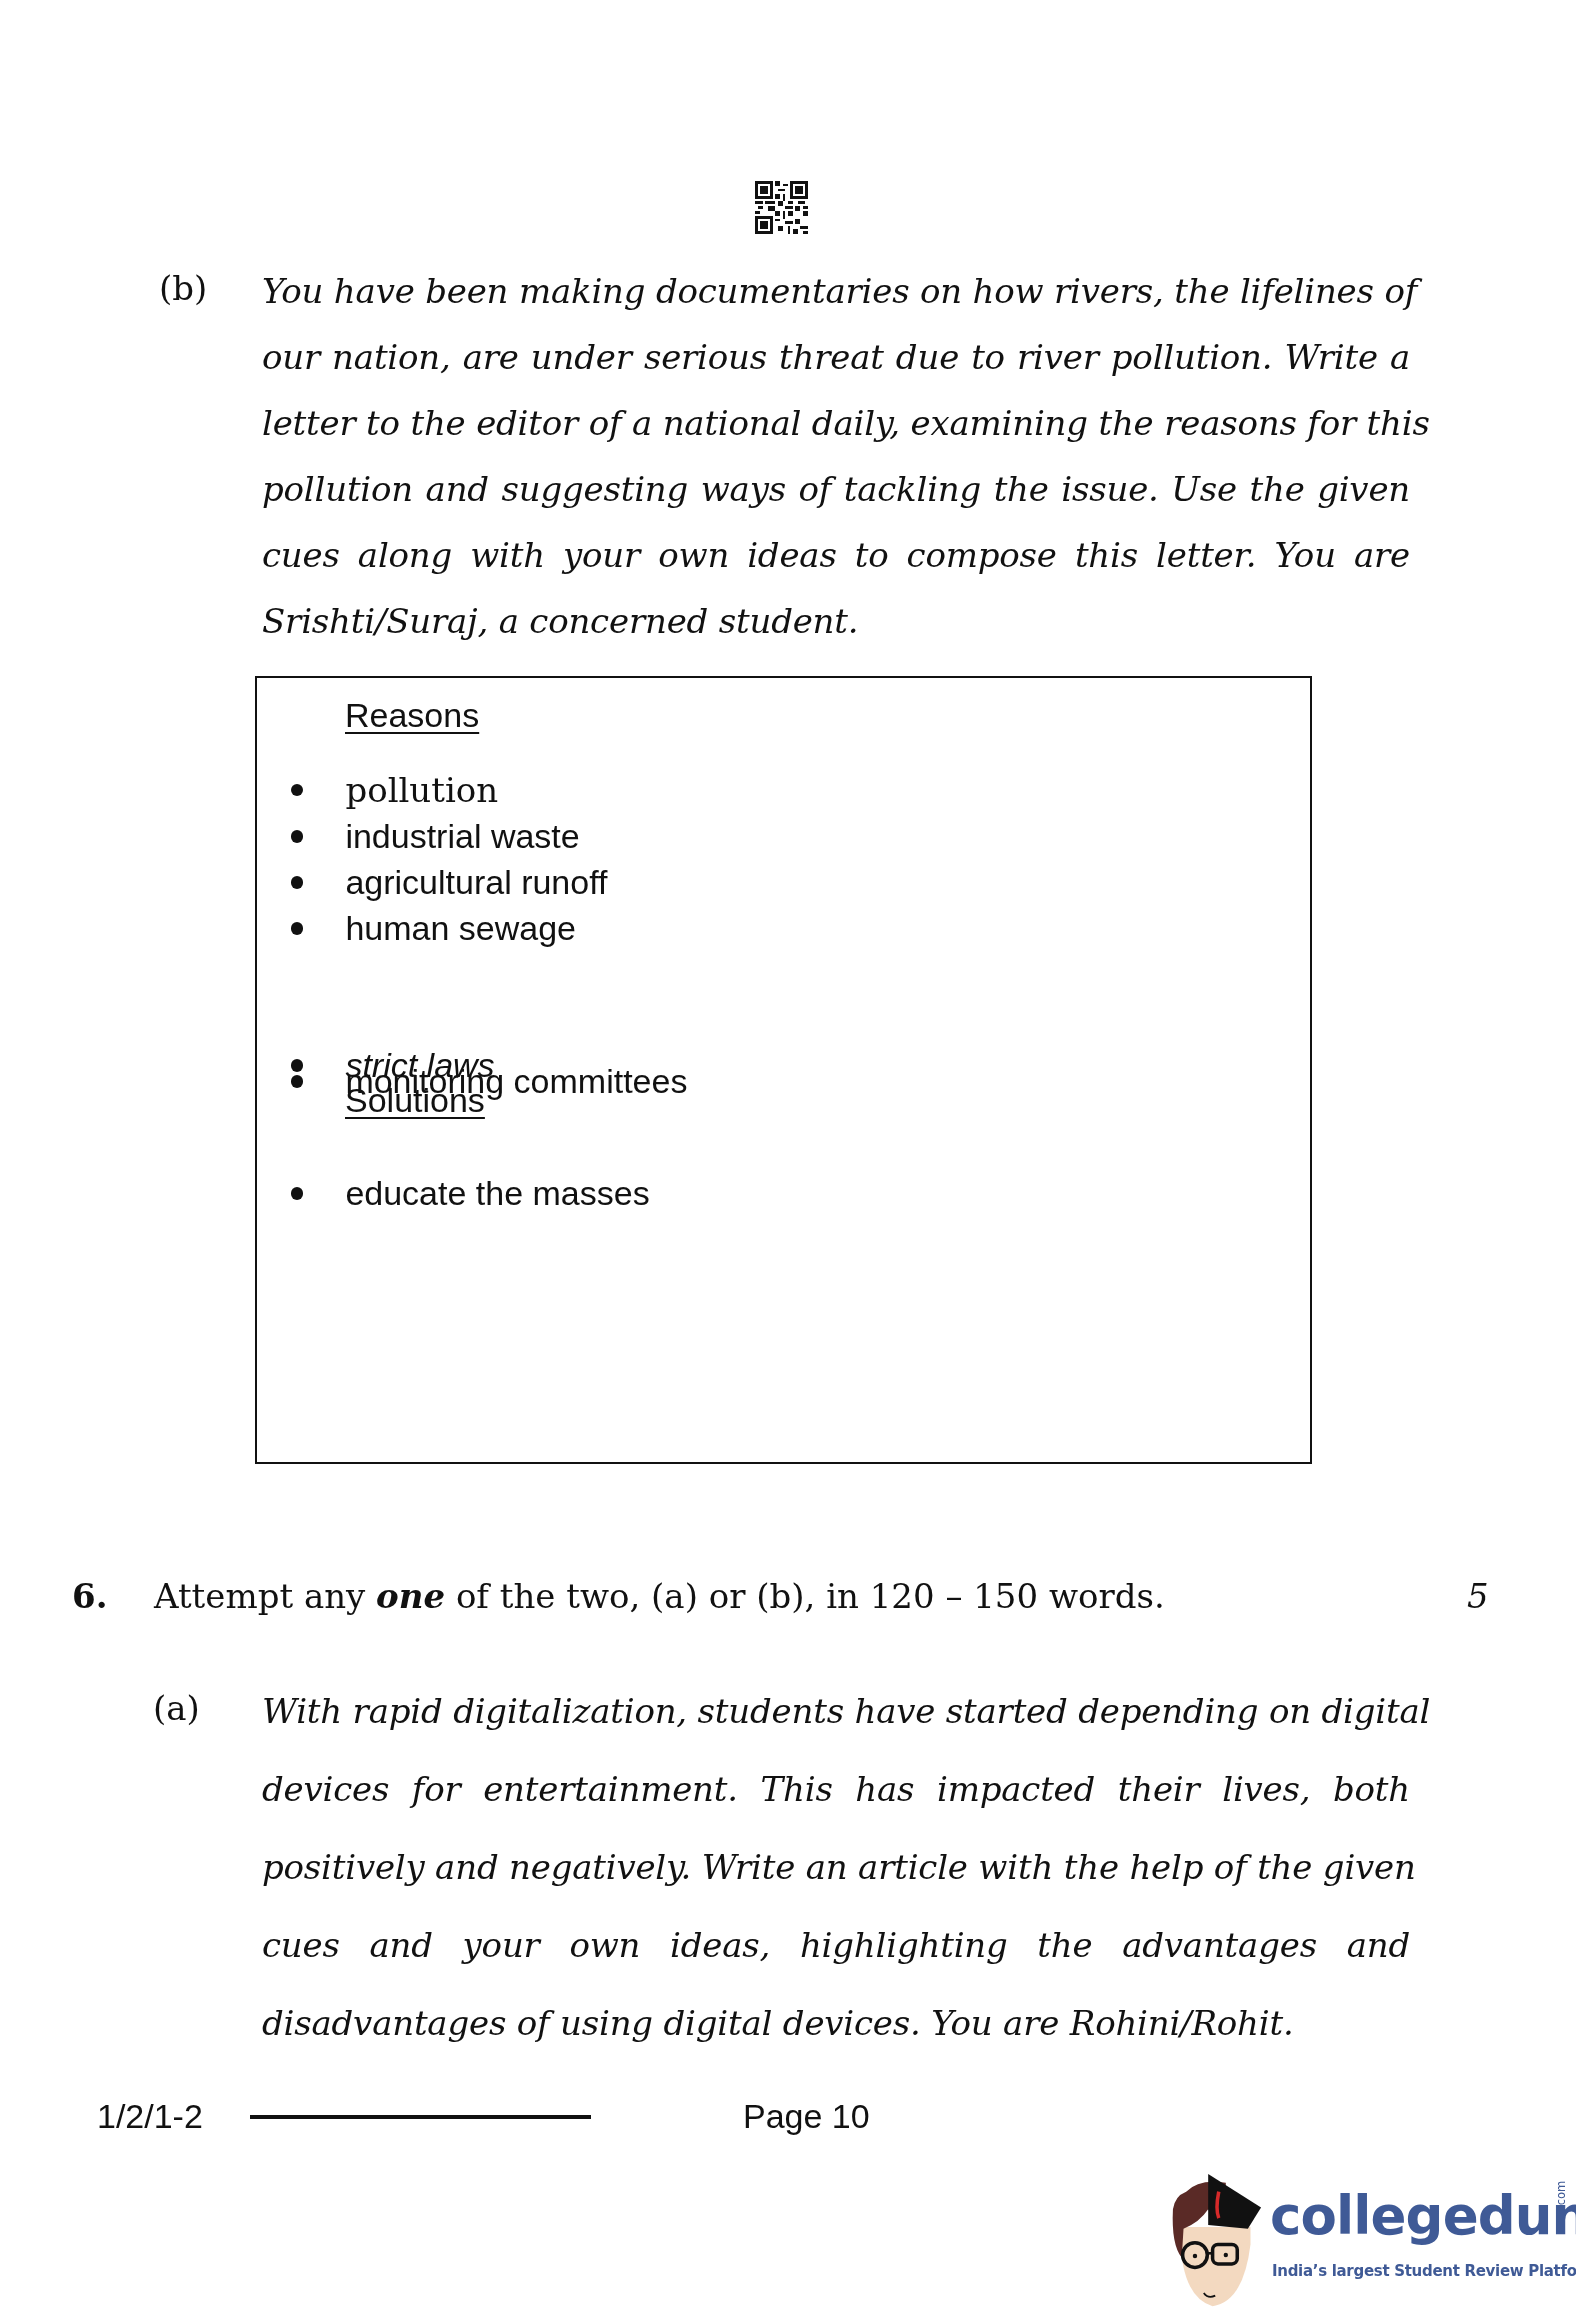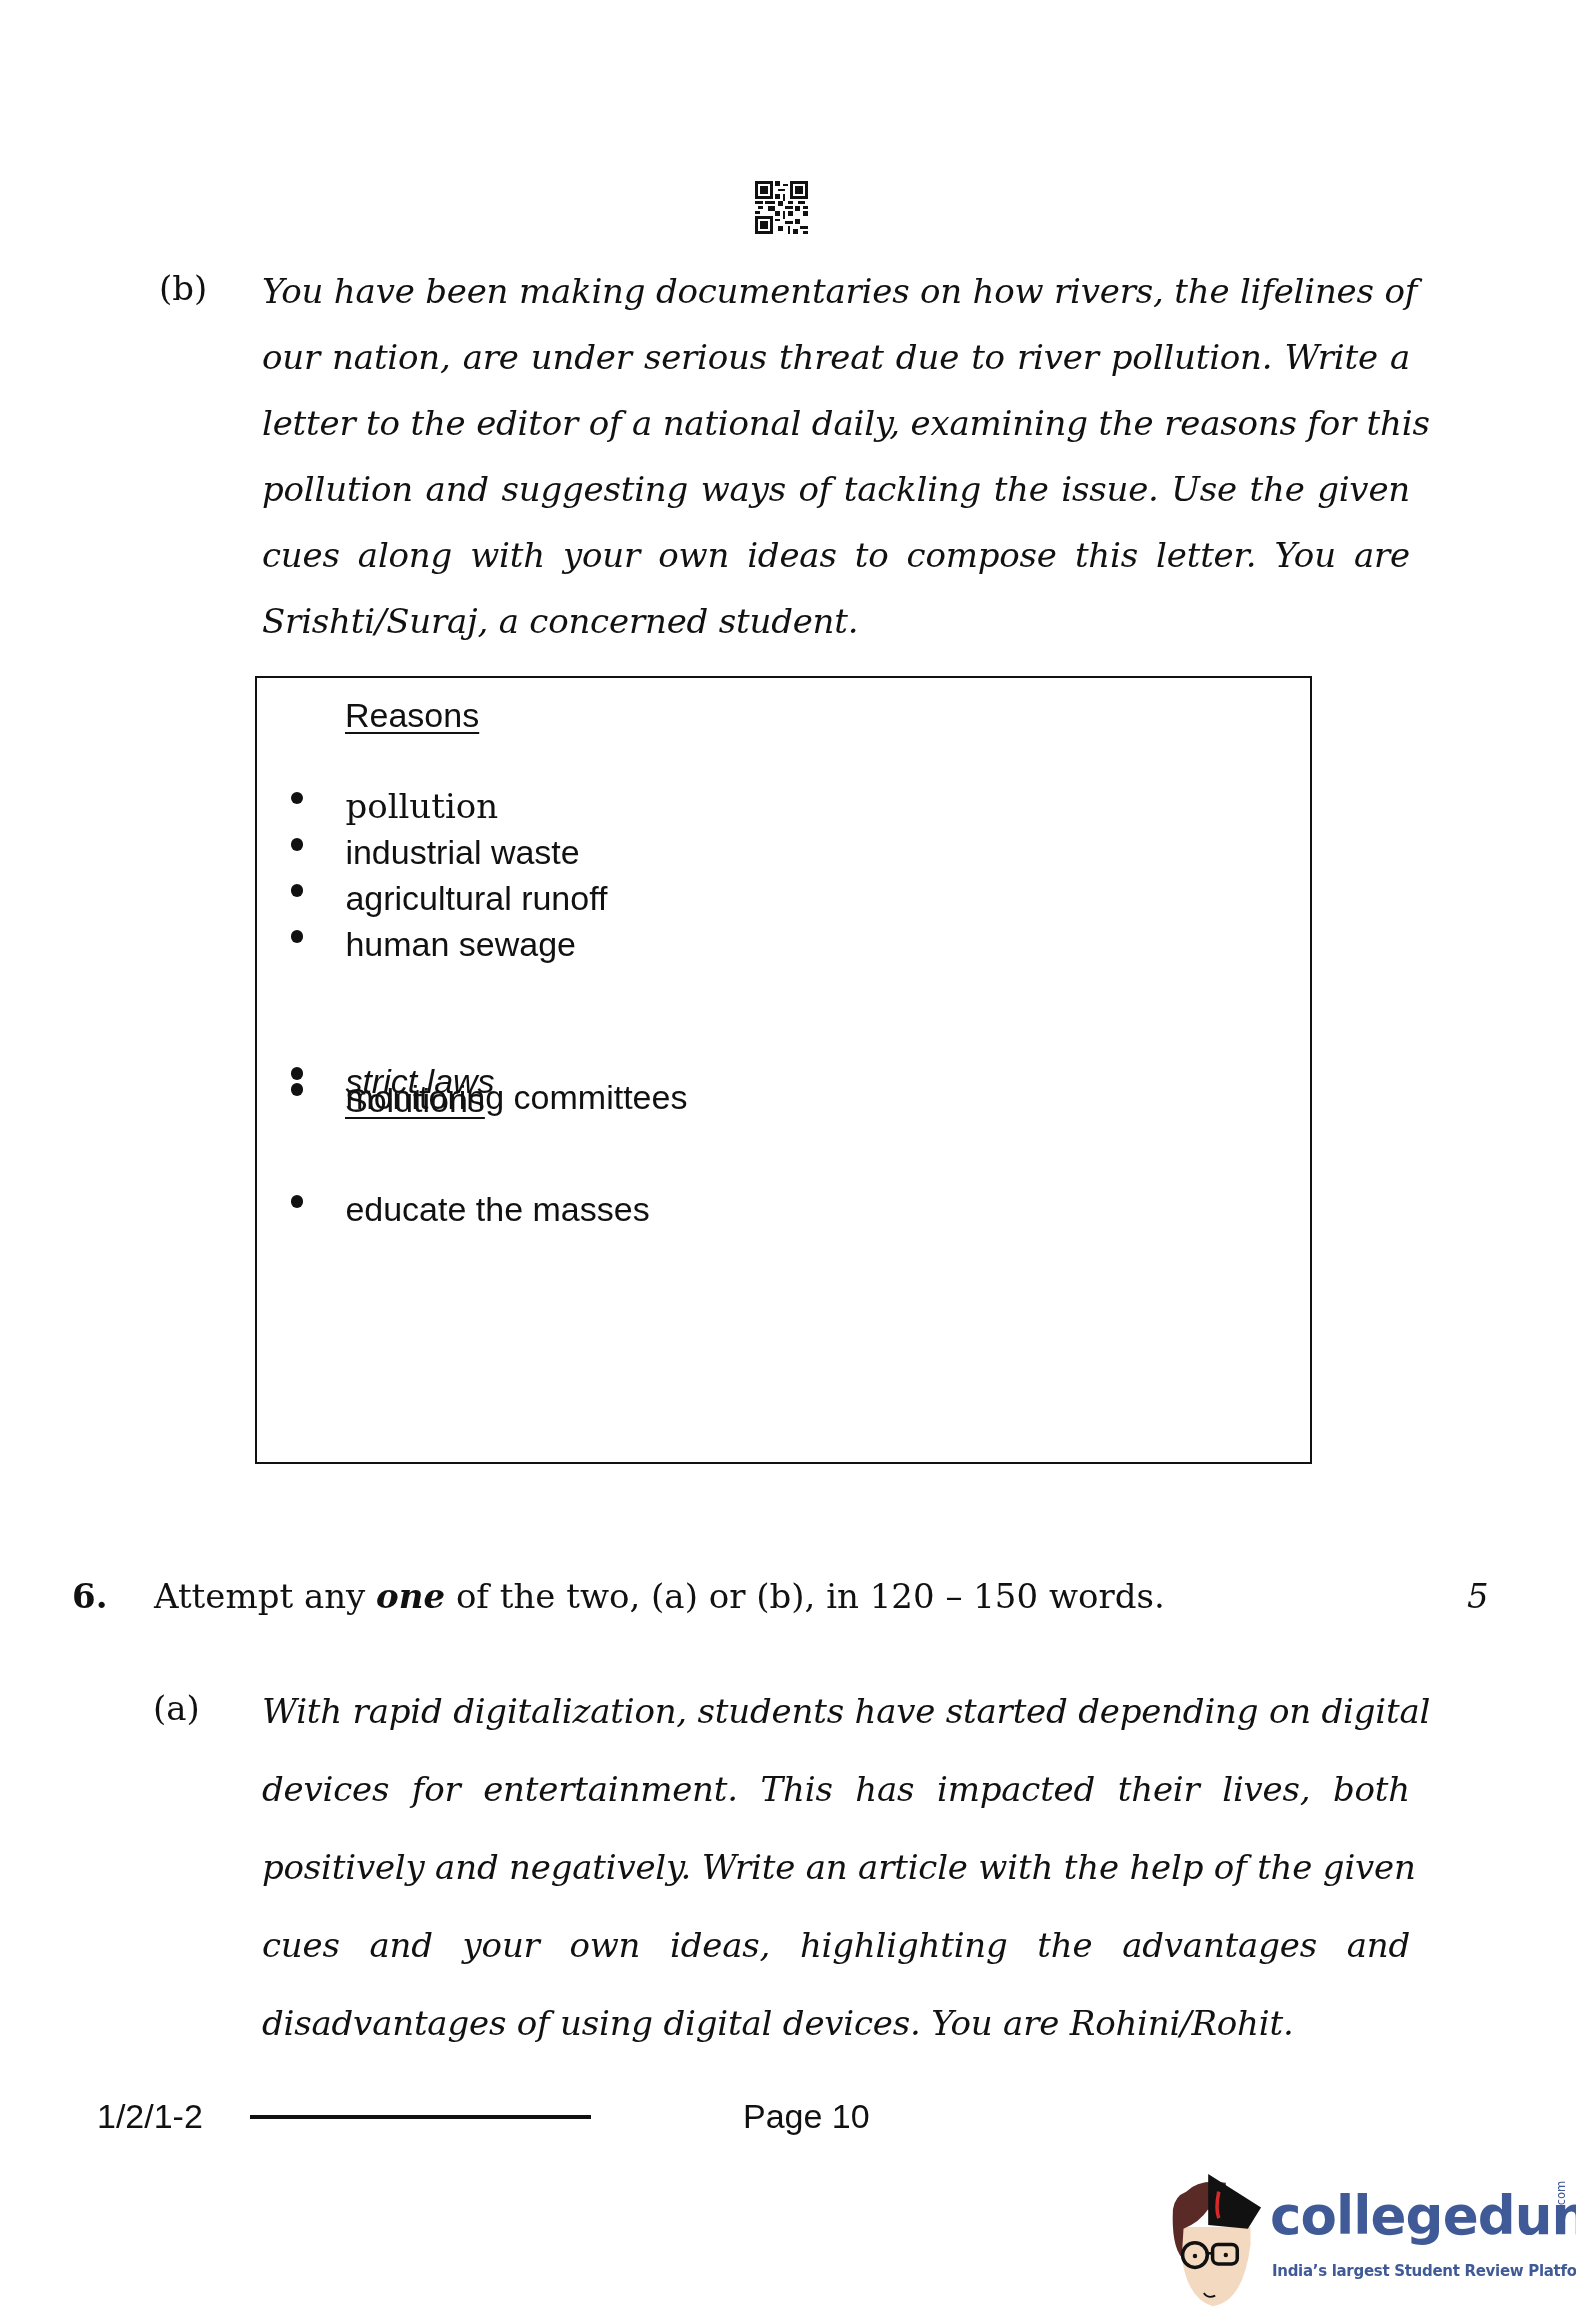--- a/index.html
+++ b/index.html
@@ -15,21 +15,21 @@
   .label { font-size:34px; line-height:1; }
   .para { font-size:34px; line-height:66px; text-align:justify; text-align-last:left; letter-spacing:-0.2px; }
   .para .line { display:block; text-align:justify; text-align-last:justify; white-space:nowrap;font-style:italic; }
   .para .line.last { text-align-last:left; }
 
   
   #cue-box { left:255px; top:676px; width:1057px; height:788px; border:2.6px solid #111; box-sizing:border-box; }
   .cue-heading { position:absolute; left:88px; font-size:34px; text-decoration:underline; text-underline-offset:5.3px; text-decoration-thickness:1.8px; }
   .cue-item { position:absolute; left:34px; font-size:34px; display:flex; align-items:center; }
   .cue-item .bullet { width:12.4px; height:12.4px; background:#111; border-radius:50%; margin-right:42px; flex:none; }
-  .cue-item .txt { white-space:nowrap;margin-top:16px; }
+  .cue-item .txt { white-space:nowrap; }
 
   
   .footer-text { font-size:34px;margin-left:24px; }
   #footer-rule { left:250px; top:2115px; width:341px; height:4.4px; background:#111; }
 
   
   #logo { left:1164px; top:2174px; width:406px; height:141px; }
   #logo .brand { position:absolute; left:106px; top:10.6px; font-family:"DejaVu Sans", sans-serif; font-weight:bold; color:#3f5a96; font-size:53px; letter-spacing:-0.9px; }
   #logo .dotcom { position:absolute; left:390px; top:35px; font-family:"DejaVu Sans", sans-serif; color:#3f5a96; font-size:11.5px; transform:rotate(-90deg); transform-origin:left top; }
   #logo .tagline { position:absolute; left:108px; top:88px; font-family:"DejaVu Sans", sans-serif; font-weight:bold; color:#3f5a96; font-size:15px; white-space:nowrap; letter-spacing:-0.3px; }

